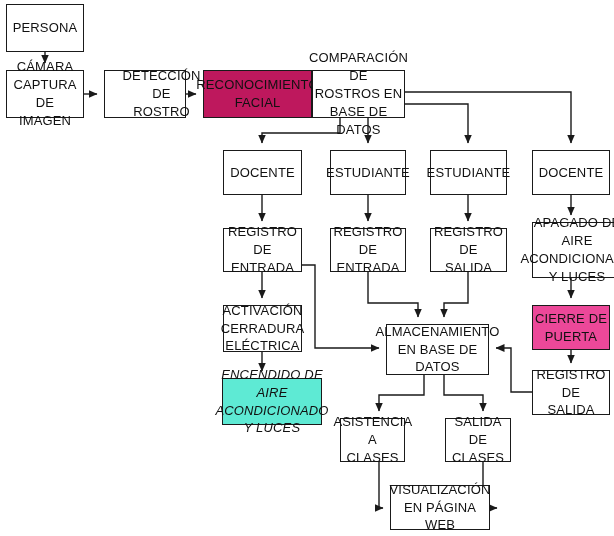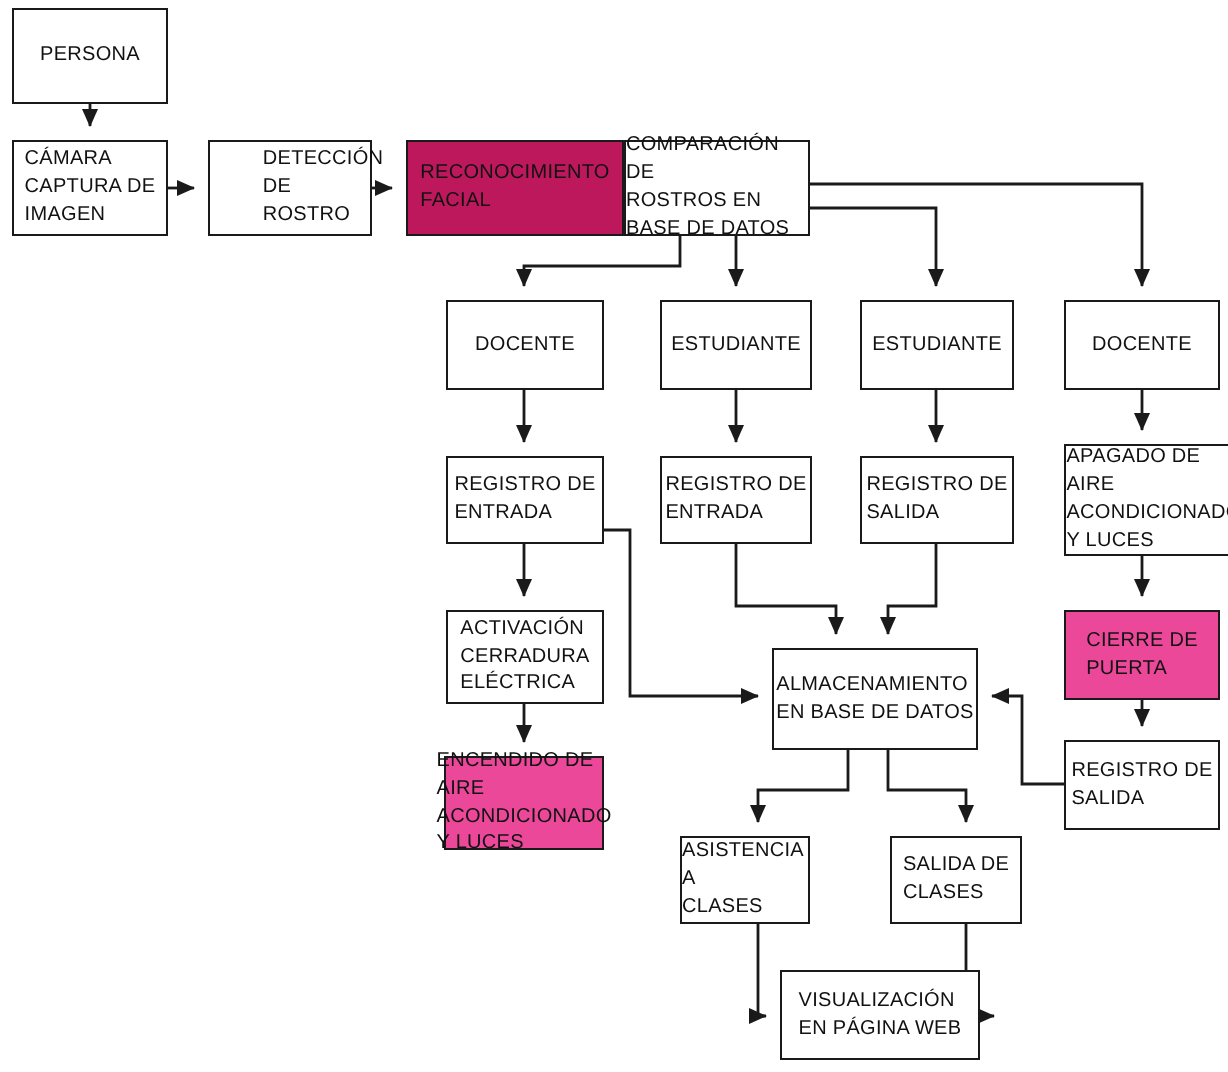--- a/index.html
+++ b/index.html
@@ -23,23 +23,23 @@
     height: 536px;
   }
   .node {
     position: absolute;
     box-sizing: border-box;
     border: 1.4px solid #1a1a1a;
     background: #ffffff;
     display: flex;
     align-items: center;
     justify-content: center;
-    text-align: left;
+    text-align: center;
     color: #111111;
-    font-size: 10px;
+    font-size: 13px;
     line-height: 1.38;
     letter-spacing: 0.15px;
     white-space: pre-line;
     z-index: 2;
   }
 </style>
 </head>
 <body>
 
 <div id="canvas">
@@ -107,21 +107,21 @@
 Y LUCES</div>
       <div class="node" style="left: 223px; top: 305px; width: 79px; height: 47px; border-color: rgb(26, 26, 26); background: rgb(255, 255, 255); color: rgb(17, 17, 17);">ACTIVACIÓN
 CERRADURA
 ELÉCTRICA</div>
       <div class="node" style="left: 532px; top: 305px; width: 78px; height: 45px; border-color: rgb(26, 26, 26); background: #ec4899; color: rgb(17, 17, 17);">CIERRE DE
 PUERTA</div>
       <div class="node" style="left: 386px; top: 324px; width: 103px; height: 51px; border-color: rgb(26, 26, 26); background: rgb(255, 255, 255); color: rgb(17, 17, 17);">ALMACENAMIENTO
 EN BASE DE DATOS</div>
       <div class="node" style="left: 532px; top: 370px; width: 78px; height: 45px; border-color: rgb(26, 26, 26); background: rgb(255, 255, 255); color: rgb(17, 17, 17);">REGISTRO DE
 SALIDA</div>
-      <div class="node" style="left: 222px; top: 378px; width: 80px; height: 47px; border-color: rgb(26, 26, 26); background: #ec4899; color: rgb(17, 17, 17);">ENCENDIDO DE
+      <div class="node" style="left: 222px; top: 378px; width: 100px; height: 47px; border-color: rgb(26, 26, 26); background: #5eead4; color: rgb(17, 17, 17); font-style: italic;">ENCENDIDO DE
 AIRE
 ACONDICIONADO
 Y LUCES</div>
       <div class="node" style="left: 340px; top: 418px; width: 65px; height: 44px; border-color: rgb(26, 26, 26); background: rgb(255, 255, 255); color: rgb(17, 17, 17);">ASISTENCIA A
 CLASES</div>
       <div class="node" style="left: 445px; top: 418px; width: 66px; height: 44px; border-color: rgb(26, 26, 26); background: rgb(255, 255, 255); color: rgb(17, 17, 17);">SALIDA DE
 CLASES</div>
       <div class="node" style="left: 390px; top: 485px; width: 100px; height: 45px; border-color: rgb(26, 26, 26); background: rgb(255, 255, 255); color: rgb(17, 17, 17);">VISUALIZACIÓN
 EN PÁGINA WEB</div>
     </div>

